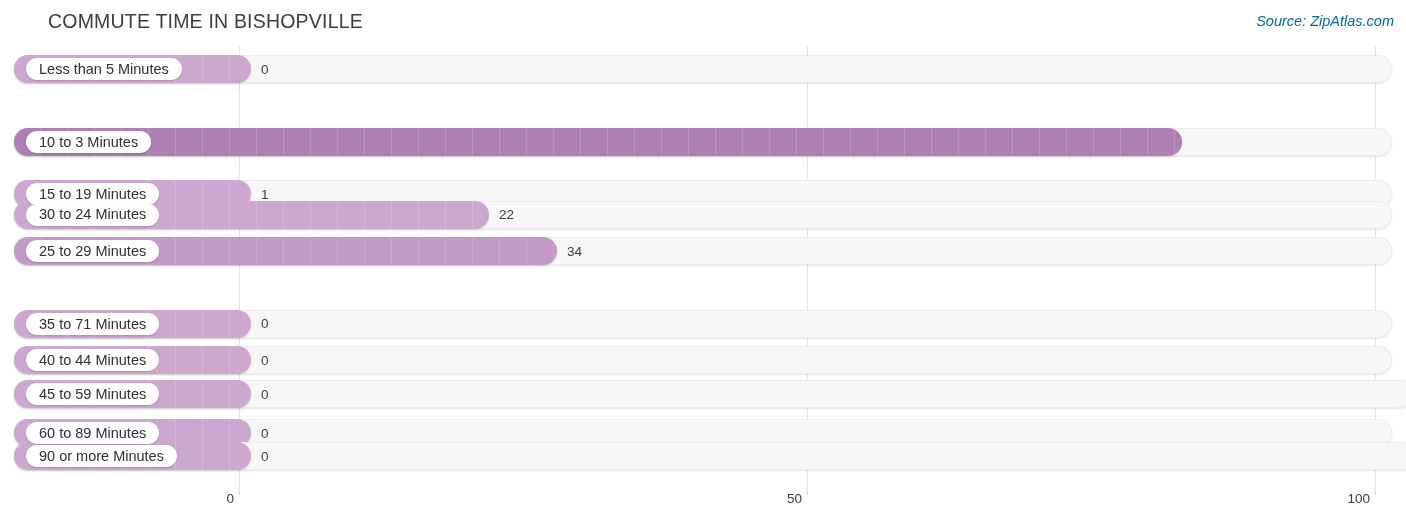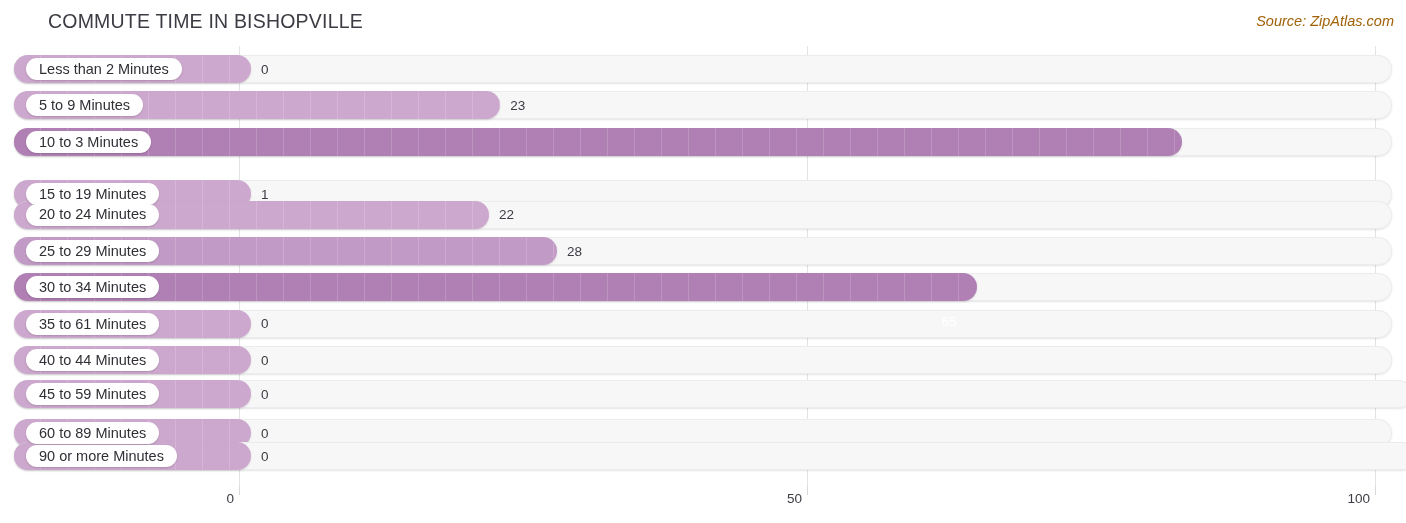--- a/index.html
+++ b/index.html
@@ -32,21 +32,21 @@
     letter-spacing: 0.2px;
     color: #3c3c44;
     white-space: nowrap;
   }
   .source-note {
     position: absolute;
     right: 12px;
     top: 13px;
     font-size: 14.5px;
     font-style: italic;
-    color: #a16207;
+    color: #0369a1;
     white-space: nowrap;
   }
 
   
   .plot {
     position: absolute;
     left: 0;
     top: 46px;
     width: 1406px;
     height: 440px;
@@ -196,31 +196,23 @@
   <div class="gridlines" id="gridlines">
       <div class="gridline" style="left: 239px;"></div>
       <div class="gridline" style="left: 807px;"></div>
       <div class="gridline" style="left: 1375px;"></div>
     </div>
   <div class="rows" id="rows">
       <div class="row" style="top: 9px;">
         <div class="track"></div>
         <div class="bar" style="width: 237px; background: rgb(205, 168, 206);"></div>
         <div class="label-pill">
-          <span>Less than 2 Minutes</span>
-        </div>
-        <div class="value-out" style="left: 247px;">0</div>
-      </div>
-      <div class="row" style="top: 45.4px;">
-        <div class="track"></div>
-        <div class="bar" style="width: 486.28px; background: rgb(205, 168, 206);"></div>
-        <div class="label-pill">
-          <span>5 to 9 Minutes</span>
-        </div>
-        <div class="value-out" style="left: 496.28px;">23</div>
+          <span>Less than 5 Minutes</span>
+        </div>
+        <div class="value-out" style="left: 247px;">0</div>
       </div>
       <div class="row" style="top: 81.8px;">
         <div class="track"></div>
         <div class="bar" style="width: 1167.88px; background: rgb(176, 127, 180);"></div>
         <div class="label-pill">
           <span>10 to 3 Minutes</span>
         </div>
         <div class="value-in" style="left: 1131.88px;">83</div>
       </div>
       <div class="row" style="top: 118.2px; margin-top: 16px;">
@@ -228,45 +220,37 @@
         <div class="bar" style="width: 237px; background: rgb(205, 168, 206);"></div>
         <div class="label-pill">
           <span>15 to 19 Minutes</span>
         </div>
         <div class="value-out" style="left: 247px;">1</div>
       </div>
       <div class="row" style="top: 154.6px;">
         <div class="track"></div>
         <div class="bar" style="width: 474.92px; background: rgb(205, 168, 206);"></div>
         <div class="label-pill">
-          <span>20 to 24 Minutes</span>
+          <span>30 to 24 Minutes</span>
         </div>
         <div class="value-out" style="left: 484.92px;">22</div>
       </div>
       <div class="row" style="top: 191px;">
         <div class="track"></div>
         <div class="bar" style="width: 543.08px; background: rgb(194, 154, 198);"></div>
         <div class="label-pill">
           <span>25 to 29 Minutes</span>
         </div>
-        <div class="value-out" style="left: 553.08px;">28</div>
-      </div>
-      <div class="row" style="top: 227.4px;">
-        <div class="track"></div>
-        <div class="bar" style="width: 963.4px; background: rgb(176, 127, 180);"></div>
-        <div class="label-pill">
-          <span>30 to 34 Minutes</span>
-        </div>
-        <div class="value-in" style="left: 927.4px;">65</div>
+        <div class="value-out" style="left: 553.08px;">34</div>
       </div>
       <div class="row" style="top: 263.8px;">
         <div class="track"></div>
         <div class="bar" style="width: 237px; background: rgb(205, 168, 206);"></div>
         <div class="label-pill">
-          <span>35 to 61 Minutes</span>
+          <span>35 to 71 Minutes</span>
         </div>
         <div class="value-out" style="left: 247px;">0</div>
       </div>
       <div class="row" style="top: 300.2px;">
         <div class="track"></div>
         <div class="bar" style="width: 237px; background: rgb(205, 168, 206);"></div>
         <div class="label-pill">
           <span>40 to 44 Minutes</span>
         </div>
         <div class="value-out" style="left: 247px;">0</div>

